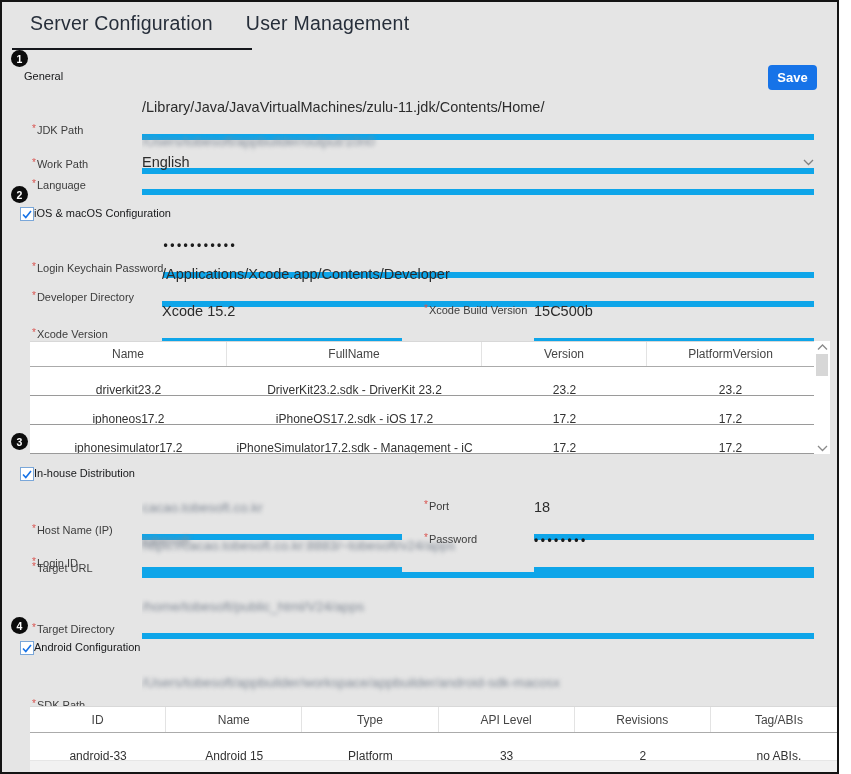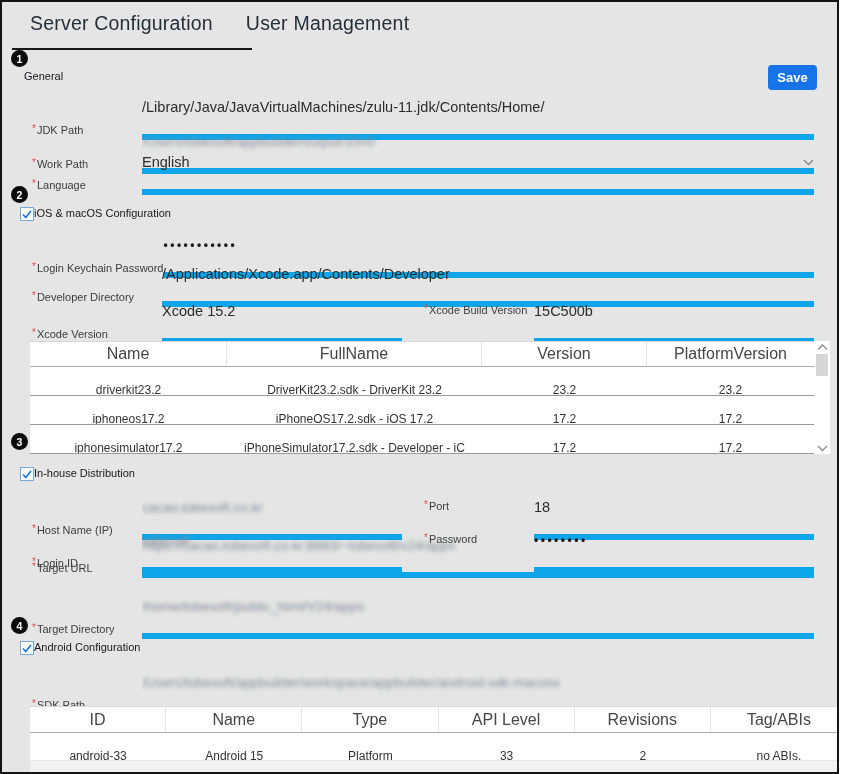--- a/index.html
+++ b/index.html
@@ -44,21 +44,21 @@
   
   .tbl{position:absolute;background:#fff;}
   .tbl1{top:339px;left:28px;width:800px;display:flex;align-items:stretch;}
   .tbl1-grid{flex:1;min-width:0;}
   .thead{display:grid;height:24px;border-top:1px solid #d8d8d8;border-bottom:1px solid #ababab;}
   .trow{display:grid;height:28px;border-bottom:1px solid #9a9a9a;}
   .tbl1 .thead,.tbl1 .trow{grid-template-columns:197px 255px 165px 1fr;}
   .tbl2{top:704px;left:28px;width:817px;}
   .tbl2 .thead{height:25px;}
   .tbl2 .thead,.tbl2 .trow{grid-template-columns:repeat(6,1fr);}
-  .th{display:flex;align-items:center;justify-content:center;font-size:16px;color:#454545;
+  .th{display:flex;align-items:center;justify-content:center;font-size:12px;color:#454545;
       border-right:1px solid #e3e3e3;overflow:hidden;white-space:nowrap;}
   .th:last-child{border-right:none;}
   .td{display:flex;align-items:center;justify-content:center;font-size:12px;color:#323232;
       overflow:hidden;white-space:nowrap;padding:0 4px;margin-top:17px;}
 
   .vscroll{width:16px;display:flex;flex-direction:column;align-items:center;padding:3px 0 2px 0;
            box-sizing:border-box;}
   .vthumb{width:12px;height:22px;background:#d7d7d7;margin-top:3px;}
   .vspacer{flex:1;}
   .sarrow{cursor:pointer;line-height:0;}
@@ -145,21 +145,21 @@
         <div class="td">23.2</div>
       </div>
       <div class="trow">
         <div class="td">iphoneos17.2</div>
         <div class="td">iPhoneOS17.2.sdk - iOS 17.2</div>
         <div class="td">17.2</div>
         <div class="td">17.2</div>
       </div>
       <div class="trow">
         <div class="td">iphonesimulator17.2</div>
-        <div class="td">iPhoneSimulator17.2.sdk - Developer - iC</div>
+        <div class="td">iPhoneSimulator17.2.sdk - Management - iC</div>
         <div class="td">17.2</div>
         <div class="td">17.2</div>
       </div>
     </div>
     <div class="vscroll">
       <span class="sarrow"><svg width="11" height="7">
             <polyline points="1,5.5 5.5,1 10,5.5" fill="none" stroke="#8a8a8a" stroke-width="1.3"></polyline>
           </svg></span>
       <span class="vthumb"></span>
       <span class="vspacer"></span>

